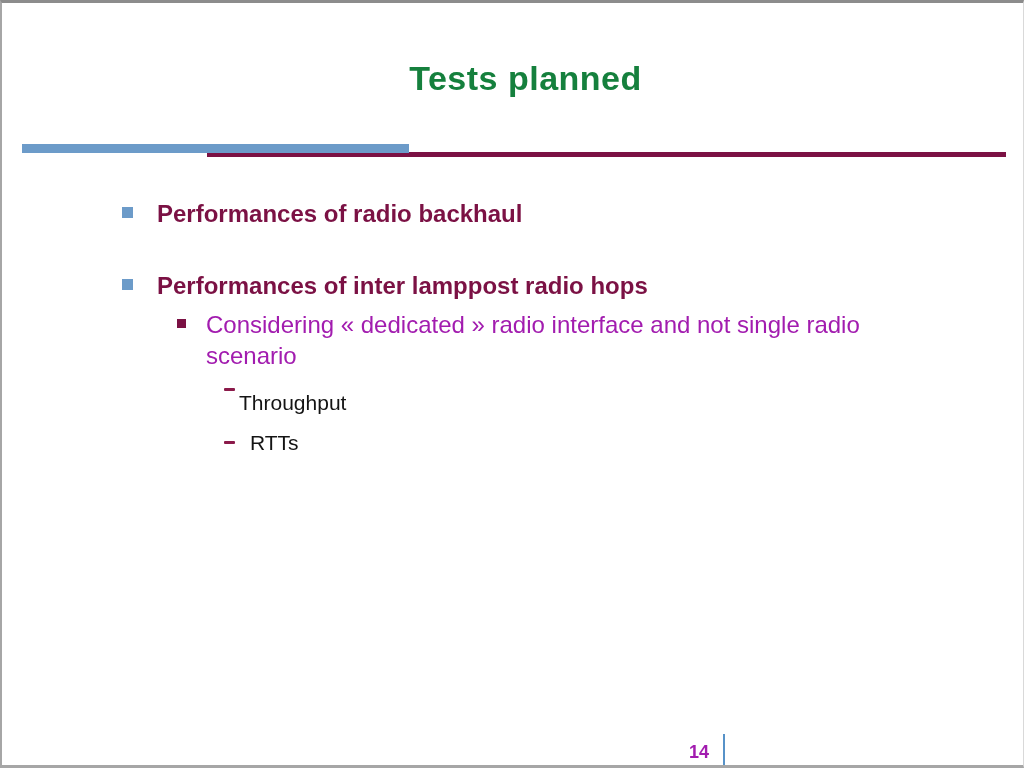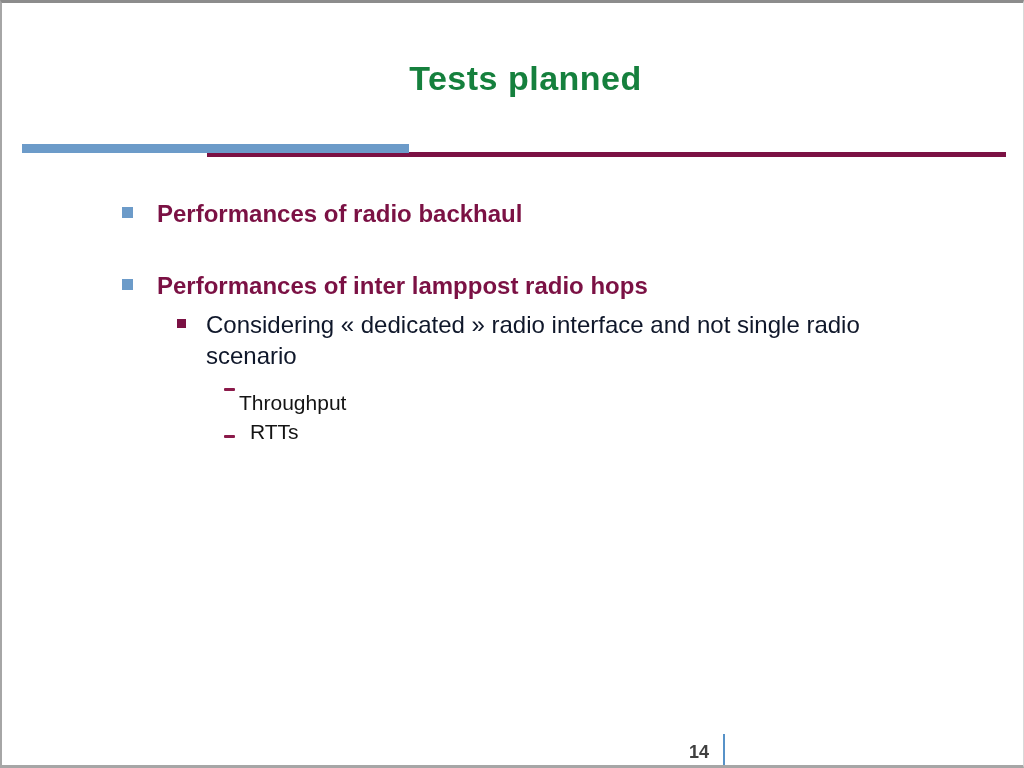--- a/index.html
+++ b/index.html
@@ -53,21 +53,21 @@
   .bullet-row {
     position: absolute;
     display: flex;
     align-items: flex-start;
   }
 
   .row-l1a { left: 120px; top: 197px; }
   .row-l1b { left: 120px; top: 269px; }
   .row-l2  { left: 175px; top: 306px; }
   .row-l3a { left: 222px; top: 375px; flex-direction: column; }
-  .row-l3b { left: 222px; top: 417px; align-items: center; }
+  .row-l3b { left: 222px; top: 428px; }
 
   .sq-blue {
     flex: 0 0 auto;
     width: 11px;
     height: 11px;
     margin-top: 7px;
     background: #6c9bc9;
   }
   .sq-maroon {
     flex: 0 0 auto;
@@ -91,39 +91,39 @@
     font-weight: bold;
     line-height: 28px;
     color: #7b1144;
     white-space: nowrap;
   }
   .l2-text {
     margin-left: 20px;
     font-size: 24px;
     font-weight: normal;
     line-height: 31px;
-    color: #0f172a;
+    color: #a21caf;
     width: 710px;
   }
   .l3-text {
     margin-left: 15px;
     font-size: 21px;
     font-weight: normal;
     line-height: 23px;
     color: #141414;
     white-space: nowrap;
   }
 
   .page-number {
     position: absolute;
     left: 687px;
     top: 739px;
     font-size: 18px;
     font-weight: bold;
-    color: #404040;
+    color: #a21caf;
   }
 
   .footer-vline {
     position: absolute;
     left: 721px;
     top: 731px;
     width: 2px;
     height: 34px;
     background: #5792c8;
   }

